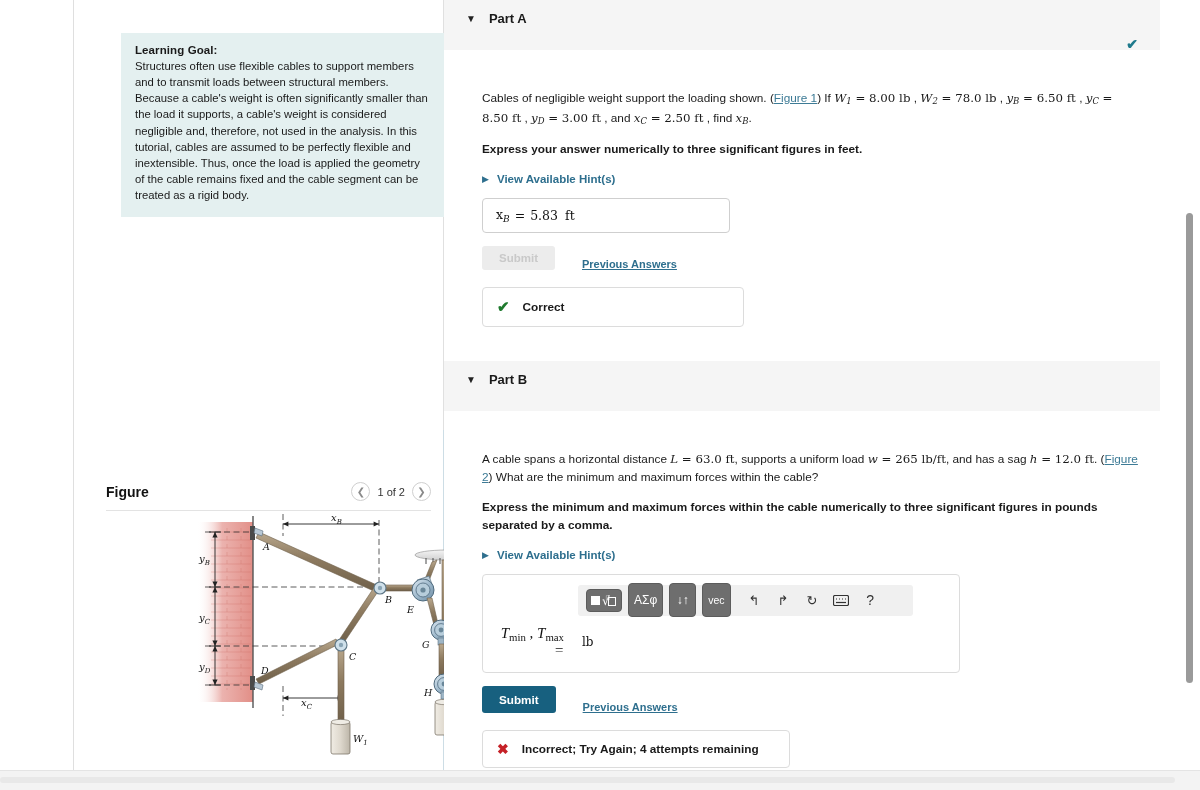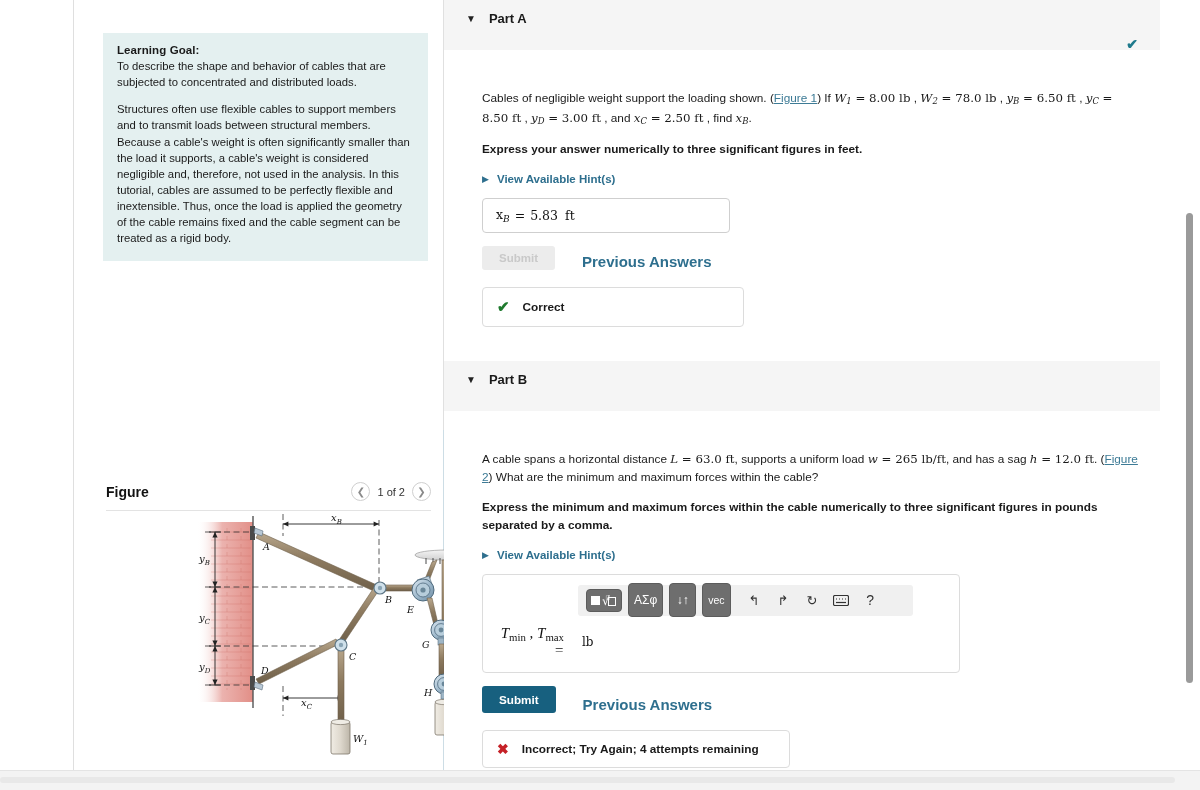--- a/index.html
+++ b/index.html
@@ -33,21 +33,21 @@
     background: #cddde5;
   }
 
   
   .left-panel {
     position: absolute; left: 75px; top: 0; width: 368px; height: 770px;
     background: #fff;
   }
 
   .learning-goal {
-    position: absolute; left: 28px; top: 33px; width: 325px;
+    position: absolute; left: 46px; top: 33px; width: 325px;
     background: #e4f0f0;
     padding: 11px 14px 14px 14px;
   }
   .lg-title {
     font-size: 11.5px; font-weight: bold; color: #1a1a1a;
     margin-bottom: 2px; letter-spacing: 0.1px;
   }
   .lg-p {
     font-size: 11.3px; color: #1a1a1a; line-height: 1.43; margin: 0;
   }
@@ -142,22 +142,22 @@
     cursor: default;
   }
   .btn-submit {
     background: #17607f; color: #fff;
     border: none; border-radius: 3px;
     padding: 7px 17px; font-size: 11.7px; font-weight: bold;
     font-family: "Liberation Sans", sans-serif;
     cursor: pointer;
   }
   .prev-answers {
-    font-size: 15px; font-weight: bold; color: #2e6f8e;
-    cursor: pointer;
+    font-size: 11px; font-weight: bold; color: #2e6f8e;
+    text-decoration: underline; cursor: pointer;
   }
 
   .feedback {
     margin-top: 17px;
     width: 262px; min-height: 38px;
     border: 1px solid #dcdcdc; border-radius: 4px;
     background: #fff;
     display: flex; align-items: center; gap: 13px;
     padding: 10px 14px;
   }
@@ -268,21 +268,20 @@
 <div class="page">
 
   <div class="left-rail"></div>
   <div class="col-divider"></div>
   <div class="col-divider-accent"></div>
 
   <div class="left-panel">
 
     <div class="learning-goal">
       <div class="lg-title">Learning Goal:</div>
-      <p class="lg-p">To describe the shape and behavior of cables that are subjected to concentrated and distributed loads.</p>
       <p class="lg-p">Structures often use flexible cables to support members and to transmit loads between structural members. Because a cable's weight is often significantly smaller than the load it supports, a cable's weight is considered negligible and, therefore, not used in the analysis. In this tutorial, cables are assumed to be perfectly flexible and inextensible. Thus, once the load is applied the geometry of the cable remains fixed and the cable segment can be treated as a rigid body.</p>
     </div>
 
     <div class="figure-header">
       <div class="figure-title">Figure</div>
       <div class="fig-nav">
         <div class="fig-arrow">❮</div>
         <div class="fig-count">1 of 2</div>
         <div class="fig-arrow">❯</div>
       </div>

